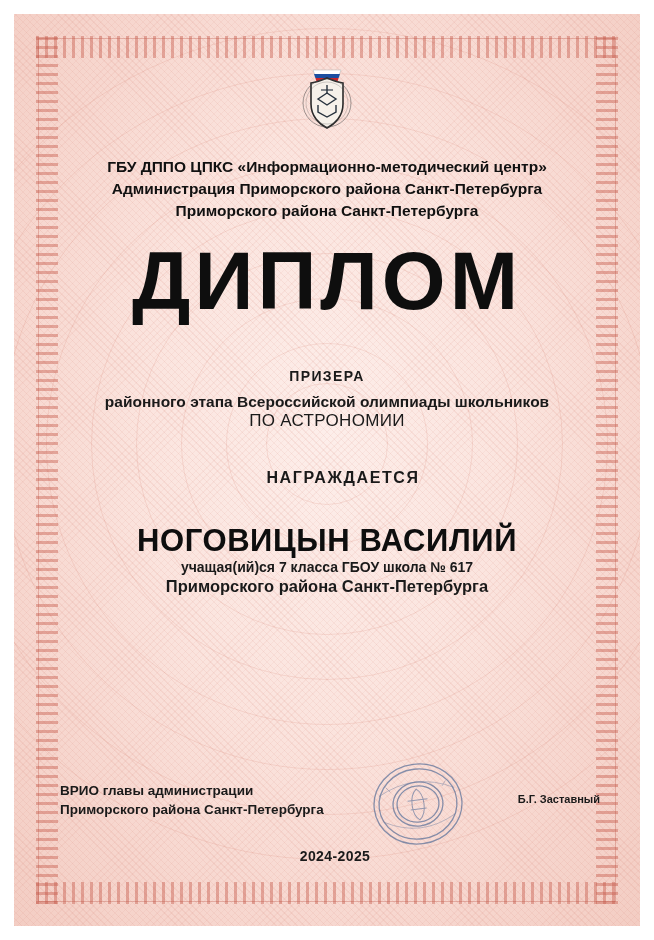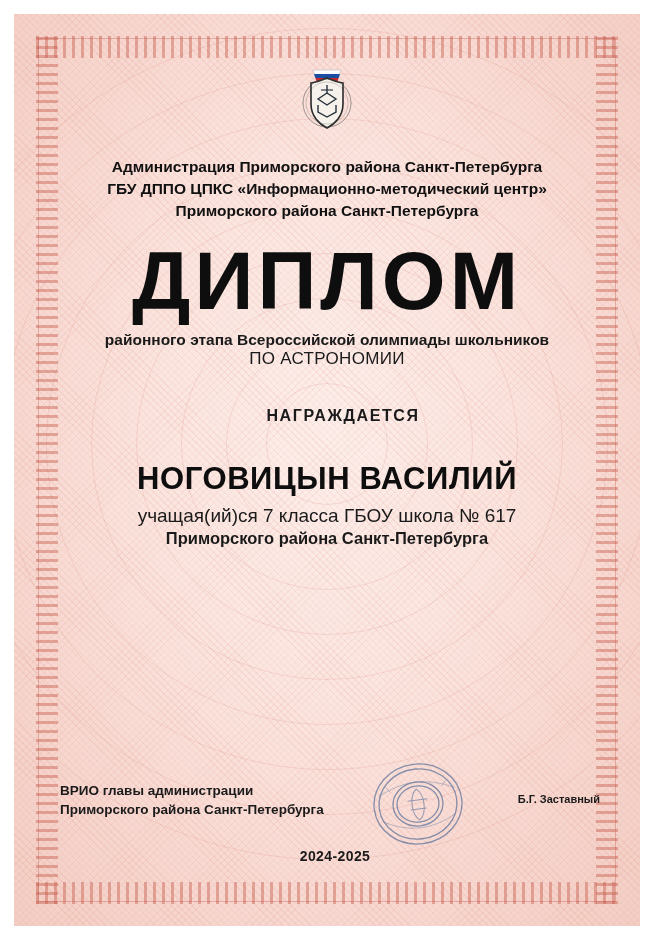--- a/index.html
+++ b/index.html
@@ -140,23 +140,22 @@
   }
 
   .recipient {
     margin-top: 36px;
     font-size: 31px;
     font-weight: 700;
     letter-spacing: .6px;
     color: #0e0e0e;
   }
   .recipient-class {
-    margin-top: 8px;
-    font-size: 19px;
-    font-weight: 400;
+    font-size: 14px;
+    font-weight: 700;
   }
   .recipient-district {
     margin-top: 2px;
     font-size: 16.5px;
     font-weight: 700;
   }
 
   
   .footer {
     position: absolute;
@@ -239,27 +238,28 @@
           <path d="M36 23 L36 31" stroke="#26313d" stroke-width="1.4"></path>
           <path d="M27 43 L27 50 L36 55 L45 50 L45 43" fill="none" stroke="#26313d" stroke-width="1.4"></path>
           <path d="M30 28 L42 28" stroke="#26313d" stroke-width="1.1"></path>
 
           <circle cx="36" cy="41" r="24" fill="none" stroke="#4a4a4a" stroke-width="0.7" opacity="0.75"></circle>
           <circle cx="36" cy="41" r="21" fill="none" stroke="#4a4a4a" stroke-width="0.5" opacity="0.5"></circle>
         </svg>
       </div>
 
       <div class="org-block">
+        <div>ГБУ ДППО ЦПКС «Информационно-методический центр»</div>
         <div>Администрация Приморского района Санкт-Петербурга</div>
-        <div>ГБУ ДППО ЦПКС «Информационно-методический центр»</div>
         <div>Приморского района Санкт-Петербурга</div>
       </div>
 
       <div class="diploma-word">ДИПЛОМ</div>
 
+      <div class="award-kind">ПРИЗЕРА</div>
       <div class="stage-line">районного этапа Всероссийской олимпиады школьников</div>
       <div class="subject-line">ПО АСТРОНОМИИ</div>
 
       <div class="awarded-to">НАГРАЖДАЕТСЯ</div>
 
       <div class="recipient">НОГОВИЦЫН ВАСИЛИЙ</div>
       <div class="recipient-class">учащая(ий)ся 7 класса ГБОУ школа № 617</div>
       <div class="recipient-district">Приморского района Санкт-Петербурга</div>
 
       <div class="stamp">

